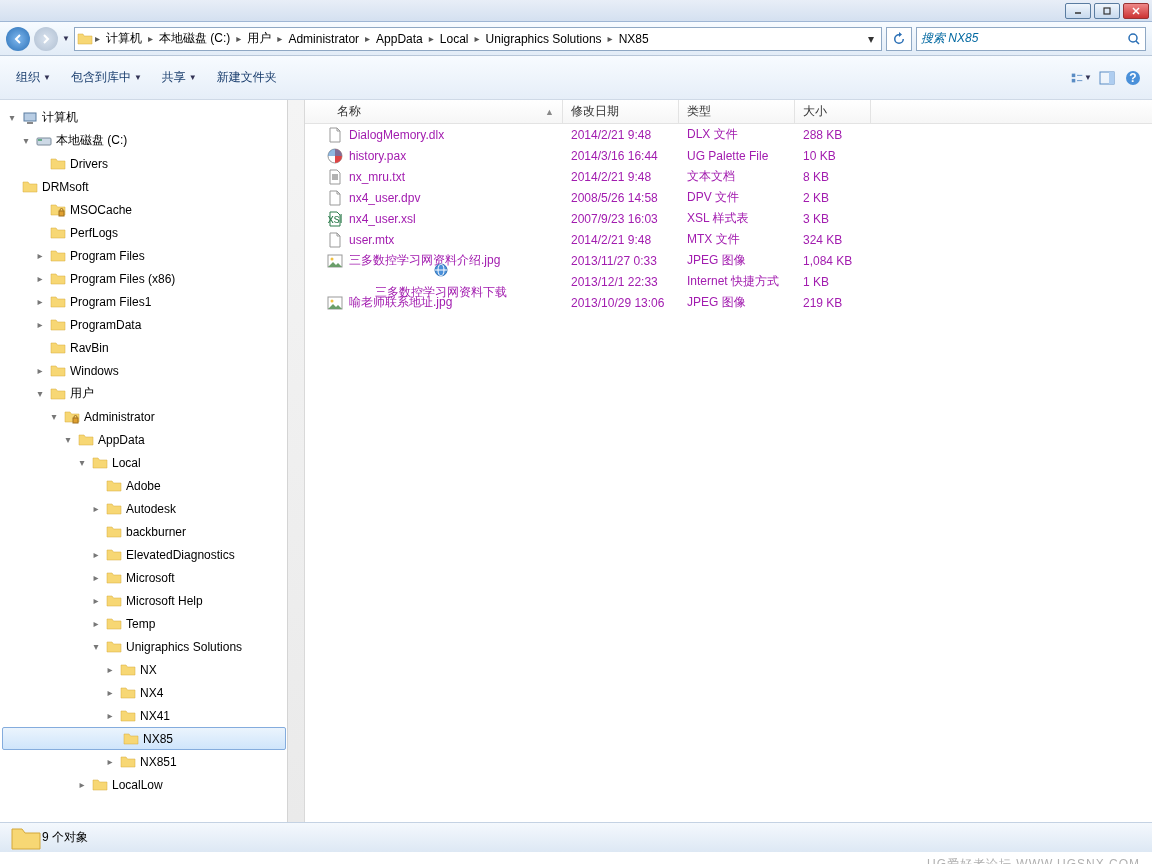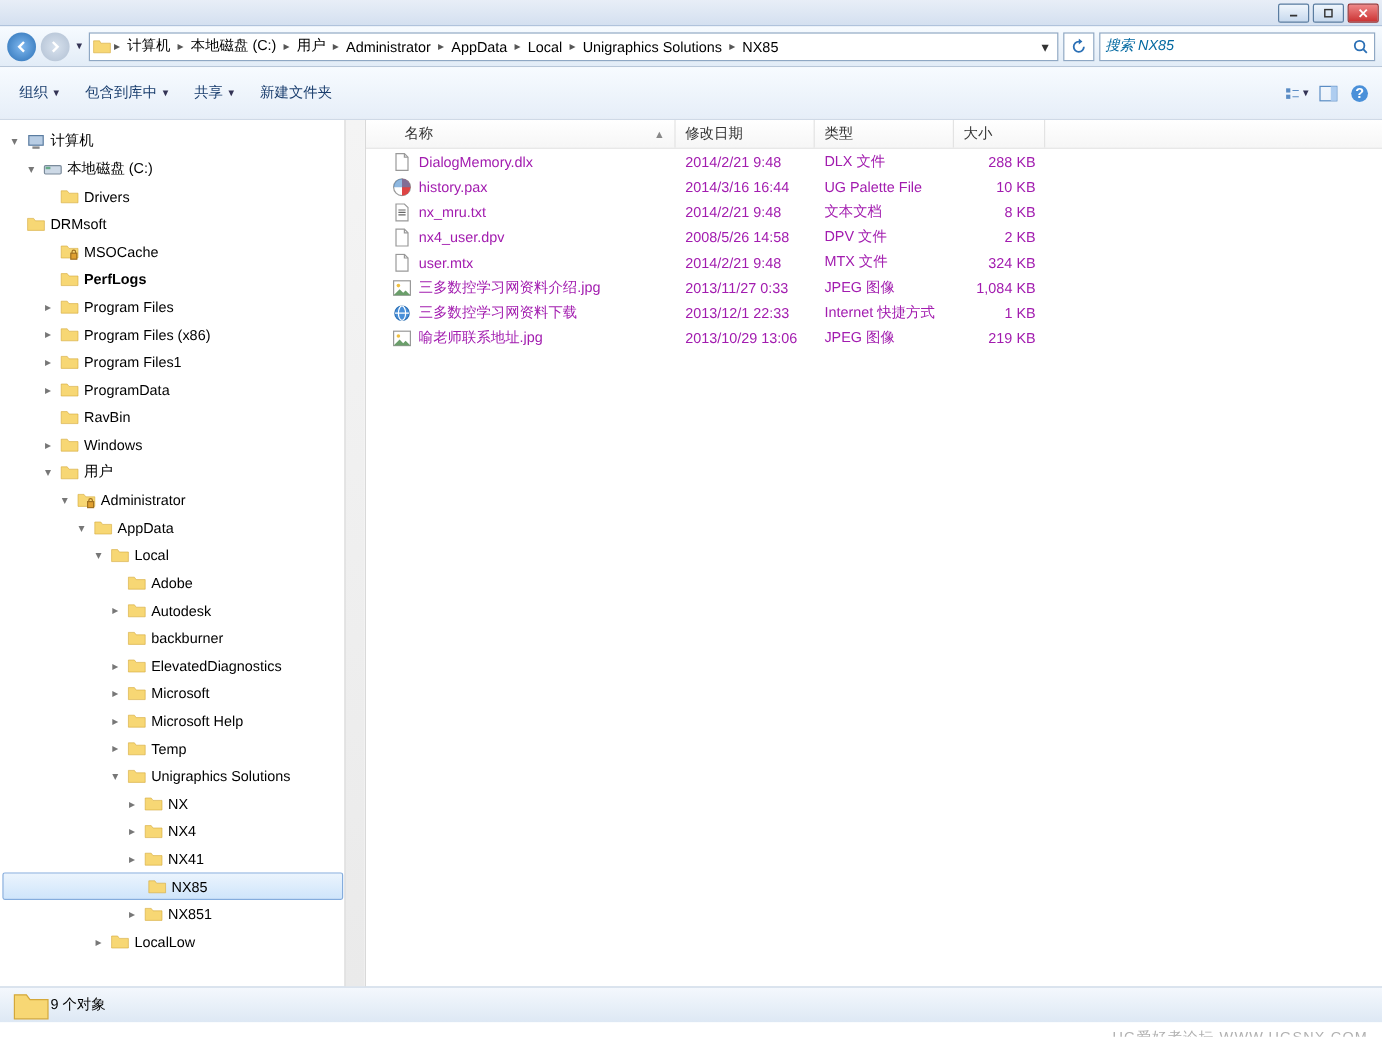--- a/index.html
+++ b/index.html
@@ -35,21 +35,21 @@
 .tree-ico { width:16px; height:16px; flex-shrink:0; }
 .expander { width:12px; text-align:center; color:#777; font-size:10px; flex-shrink:0; }
 
 .content { flex:1; display:flex; flex-direction:column; }
 .headers { display:flex; height:24px; border-bottom:1px solid #e3e3e3; background:linear-gradient(#fff,#f6f6f6); }
 .hcol { padding:4px 8px; border-right:1px solid #e3e3e3; color:#333; display:flex; align-items:center; gap:4px; }
 .filelist { flex:1; overflow:auto; }
 .row { display:flex; height:21px; align-items:center; }
 .cell { padding:0 8px; overflow:hidden; white-space:nowrap; text-overflow:ellipsis; color:#a21caf; }
 .cell.name { display:flex; align-items:center; gap:6px; }
-.cell.num { text-align:right; }
+.cell.num { }
 .fico { width:16px; height:16px; flex-shrink:0; }
 
 .col-name{width:258px} .col-date{width:116px} .col-type{width:116px} .col-size{width:76px}
 
 .statusbar { height:30px; background:linear-gradient(#f4f8fd,#dde8f4); border-top:1px solid #c4d2e3; display:flex; align-items:center; padding:0 10px; }
 .bigfolder { width:32px; height:28px; }
 
 .watermark { height:24px; display:flex; justify-content:flex-end; align-items:center; padding:0 12px; color:#b0b0b0; font-family:"SimSun",serif; font-size:13px; letter-spacing:1px; background:#fff; }
 
 .folder-ico { fill:#f7d774; stroke:#d4a83a; stroke-width:.5; }
@@ -200,21 +200,21 @@
       </div>
       <div class="tree-item" style="padding-left: 34px;">
         <span class="expander"></span>
         <svg viewBox="0 0 16 16" class="fico tree-ico">
           <path d="M1 3h5l1.5 2H15v8H1z" fill="#f7d774" stroke="#d4a83a" stroke-width=".5"></path>
           <rect x="9" y="9" width="5" height="5" fill="#e0a030" stroke="#a07020"></rect>
           <path d="M10 9v-1a1.5 1.5 0 0 1 3 0v1" fill="none" stroke="#a07020"></path>
         </svg>
         <span>MSOCache</span>
       </div>
-      <div class="tree-item" style="padding-left: 34px; font-weight: bold;">
+      <div class="tree-item" style="padding-left: 34px;">
         <span class="expander"></span>
         <svg viewBox="0 0 16 16" class="fico tree-ico">
           <path d="M1 3h5l1.5 2H15v8H1z" fill="#f7d774" stroke="#d4a83a" stroke-width=".5"></path>
         </svg>
         <span>PerfLogs</span>
       </div>
       <div class="tree-item" style="padding-left: 34px;">
         <span class="expander">▸</span>
         <svg viewBox="0 0 16 16" class="fico tree-ico">
           <path d="M1 3h5l1.5 2H15v8H1z" fill="#f7d774" stroke="#d4a83a" stroke-width=".5"></path>
@@ -449,20 +449,32 @@
             </svg>
             <span>nx4_user.dpv</span>
           </div>
           <div class="cell col-date">2008/5/26 14:58</div>
           <div class="cell col-type">DPV 文件</div>
           <div class="cell num col-size">2 KB</div>
         </div>
         <div class="row">
           <div class="cell name col-name" style="padding-left: 22px;">
             <svg viewBox="0 0 16 16" class="fico">
+              <path d="M3 1h7l3 3v11H3z" fill="#fff" stroke="#2a7a4a"></path>
+              <text x="8" y="12" text-anchor="middle" font-size="6" fill="#2a7a4a">xsl</text>
+            </svg>
+            <span>nx4_user.xsl</span>
+          </div>
+          <div class="cell col-date">2007/9/23 16:03</div>
+          <div class="cell col-type">XSL 样式表</div>
+          <div class="cell num col-size">3 KB</div>
+        </div>
+        <div class="row">
+          <div class="cell name col-name" style="padding-left: 22px;">
+            <svg viewBox="0 0 16 16" class="fico">
               <path d="M3 1h7l3 3v11H3z" fill="#fff" stroke="#999"></path>
               <path d="M10 1v3h3" fill="none" stroke="#999"></path>
             </svg>
             <span>user.mtx</span>
           </div>
           <div class="cell col-date">2014/2/21 9:48</div>
           <div class="cell col-type">MTX 文件</div>
           <div class="cell num col-size">324 KB</div>
         </div>
         <div class="row">
@@ -472,21 +484,21 @@
               <circle cx="5" cy="6" r="1.5" fill="#f0c040"></circle>
               <path d="M1 14l5-5 3 3 2-2 4 4z" fill="#6a9e6a"></path>
             </svg>
             <span>三多数控学习网资料介绍.jpg</span>
           </div>
           <div class="cell col-date">2013/11/27 0:33</div>
           <div class="cell col-type">JPEG 图像</div>
           <div class="cell num col-size">1,084 KB</div>
         </div>
         <div class="row">
-          <div class="cell name col-name" style="padding-left: 22px;">
+          <div class="cell name col-name" style="padding-left: 22px; flex-direction: column;">
             <svg viewBox="0 0 16 16" class="fico">
               <circle cx="8" cy="8" r="6" fill="#4a90d9" stroke="#2a6fb5"></circle>
               <ellipse cx="8" cy="8" rx="3" ry="6" fill="none" stroke="#fff"></ellipse>
               <line x1="2" y1="8" x2="14" y2="8" stroke="#fff"></line>
             </svg>
             <span>三多数控学习网资料下载</span>
           </div>
           <div class="cell col-date">2013/12/1 22:33</div>
           <div class="cell col-type">Internet 快捷方式</div>
           <div class="cell num col-size">1 KB</div>

